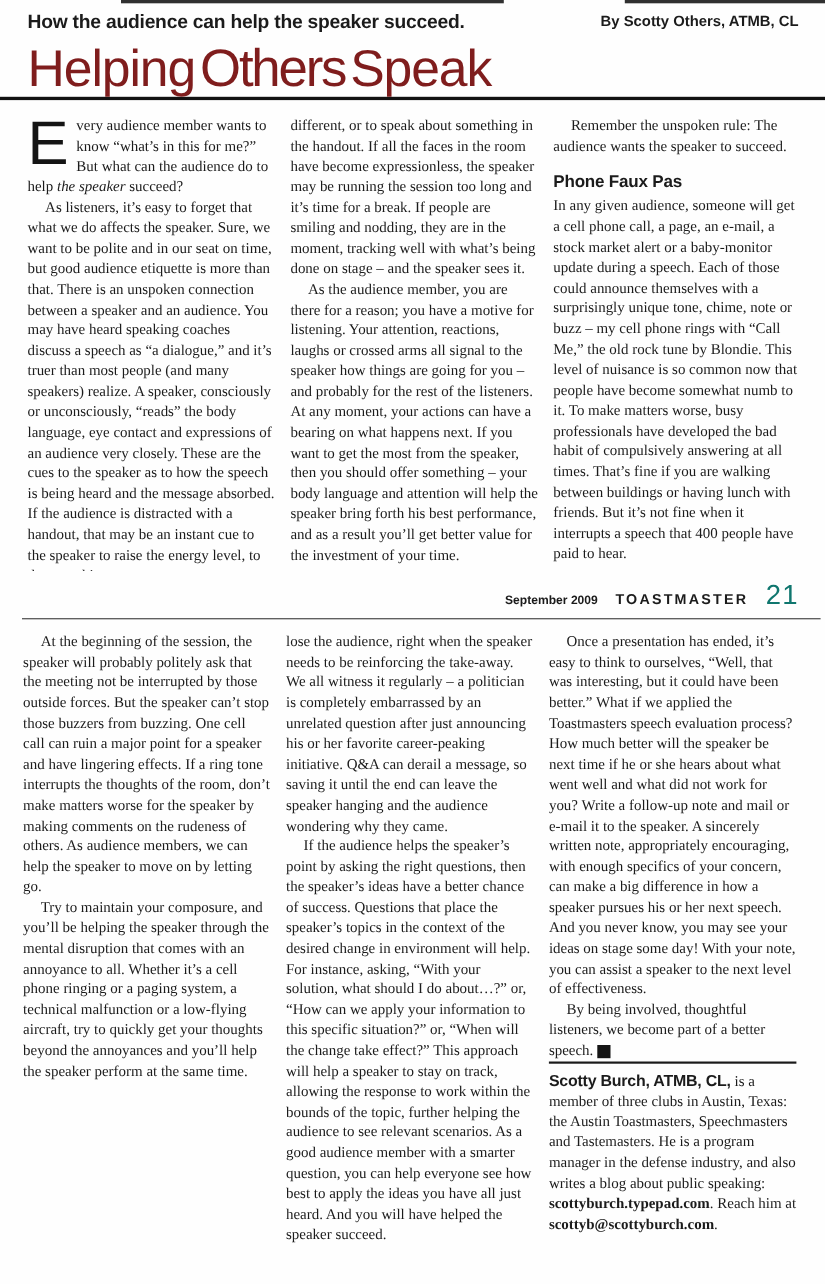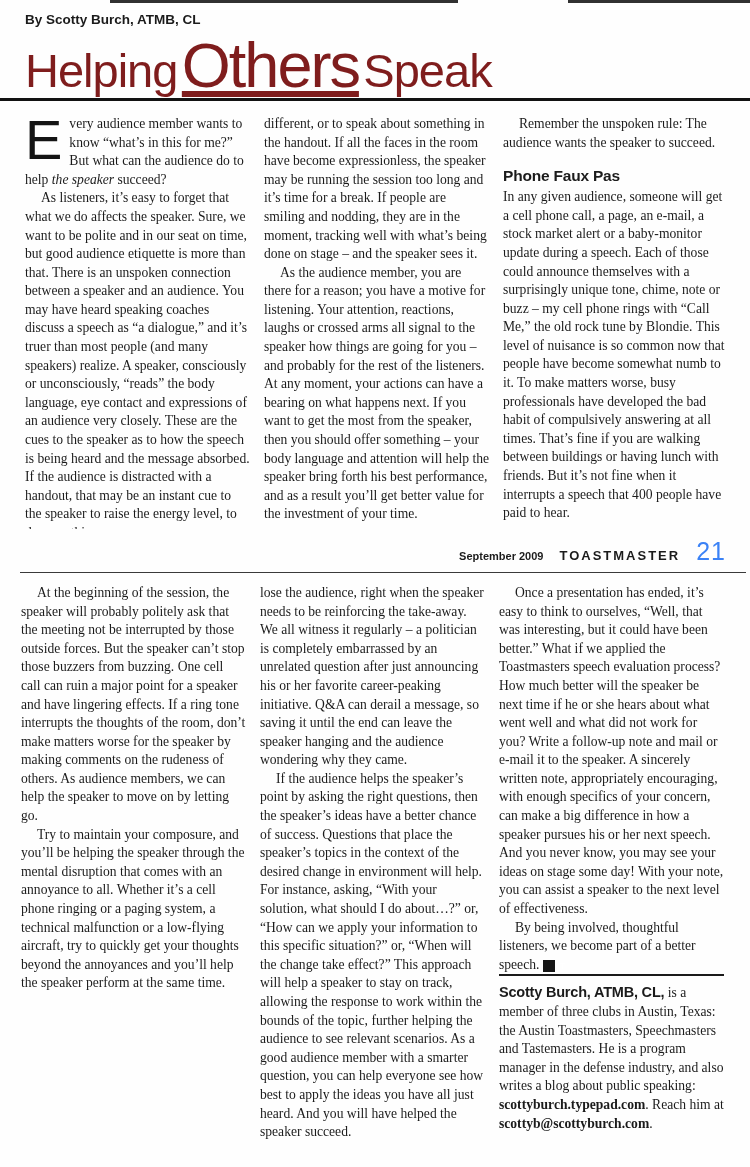--- a/index.html
+++ b/index.html
@@ -21,21 +21,21 @@
   .byline{font-size:13.5px;font-weight:700;margin-top:3px;white-space:nowrap;}
 
   .title-block{
     padding:10px 25px 3px 25px;
     border-bottom:3px solid #121212;
     font-family:"Liberation Sans","DejaVu Sans",sans-serif;
     line-height:.92;white-space:nowrap;
   }
   .title-word{letter-spacing:-1px;font-weight:400;color:#7f1d1d;}
   .title-small{font-size:47px;}
-  .title-big{font-size:63px;letter-spacing:-2px;text-decoration:underline;}
+  .title-big{font-size:48px;letter-spacing:-2px;}
 
   .columns{
     display:flex;gap:14px;padding:14px 22px 0 25px;box-sizing:border-box;
   }
   .columns.top-cols{height:428px;overflow:hidden;}
   .columns.bottom-cols{padding-top:11px;padding-left:21px;}
   .col{width:225px;flex:0 0 225px;}
 
   .body-text{
     margin:0;font-size:13.6px;line-height:18.6px;text-align:left;
@@ -56,21 +56,21 @@
     margin:15px 0 3px 0;
   }
 
   .midline-row{
     display:flex;justify-content:flex-end;align-items:baseline;gap:16px;
     padding:8px 24px 0 0;
     font-family:"Liberation Sans","DejaVu Sans",sans-serif;
   }
   .midline-date{font-size:11px;font-weight:700;}
   .midline-magazine{font-size:13px;font-weight:700;letter-spacing:2px;}
-  .midline-page{font-size:25px;font-weight:400;letter-spacing:1px;color:#3b82f6;}
+  .midline-page{font-size:25px;font-weight:400;letter-spacing:1px;color:#0f766e;}
   .mid-rule{border:none;border-top:1.5px solid #3a3a3a;margin:6px 4px 0 20px;}
 
   .end-mark{
     display:inline-block;width:12px;height:12px;background:#151515;color:#fff;
     font-family:"Liberation Sans","DejaVu Sans",sans-serif;
     font-size:9px;font-weight:700;line-height:12px;text-align:center;
     margin-left:4px;vertical-align:baseline;
   }
 
   .bio-block{
@@ -82,21 +82,22 @@
   }
   .bio-link{font-weight:700;}
 </style>
 </head>
 <body>
 
 <div class="artifact artifact-a"></div>
 <div class="artifact artifact-b"></div>
 
 <div class="header-row">
-  <div class="byline">By Scotty Burch, ATMB, CL</div>
+  <div class="kicker">How the audience can help the speaker succeed.</div>
+  <div class="byline">By Scotty Others, ATMB, CL</div>
 </div>
 
 <div class="title-block">
   <span class="title-word title-small">Helping</span>
   <span class="title-word title-big">Others</span>
   <span class="title-word title-small">Speak</span>
 </div>
 
 <div class="columns top-cols">
   <div class="col">

